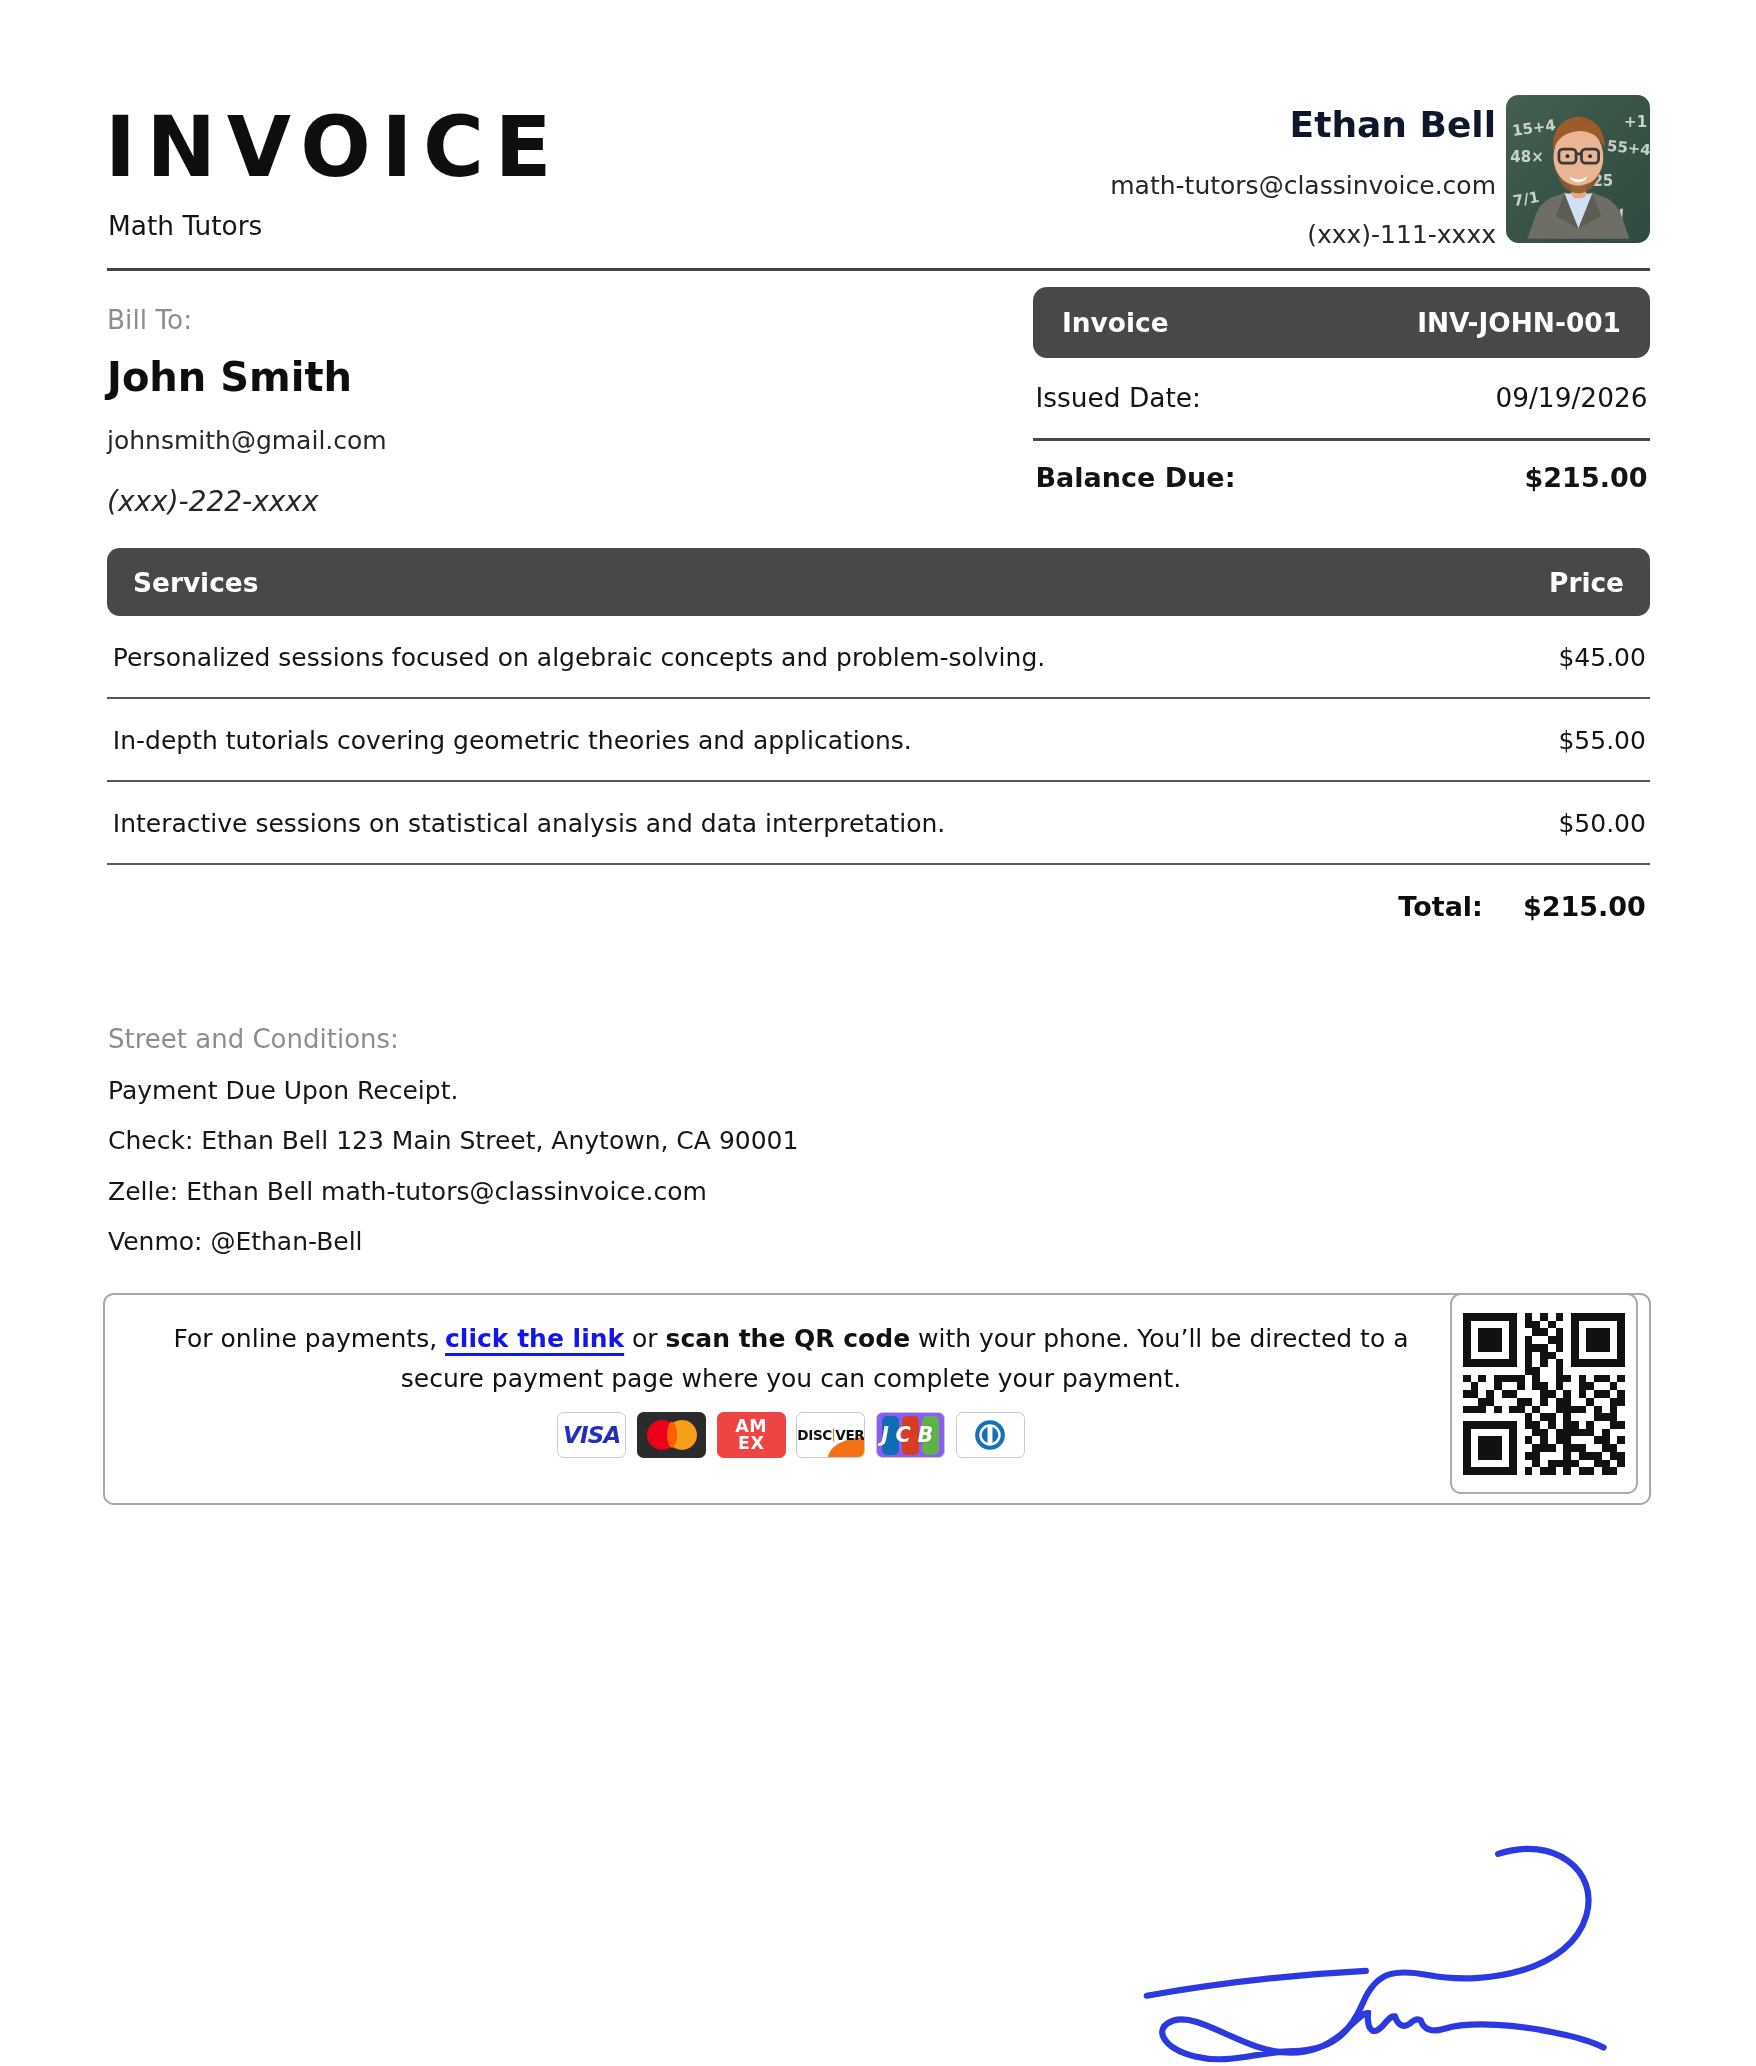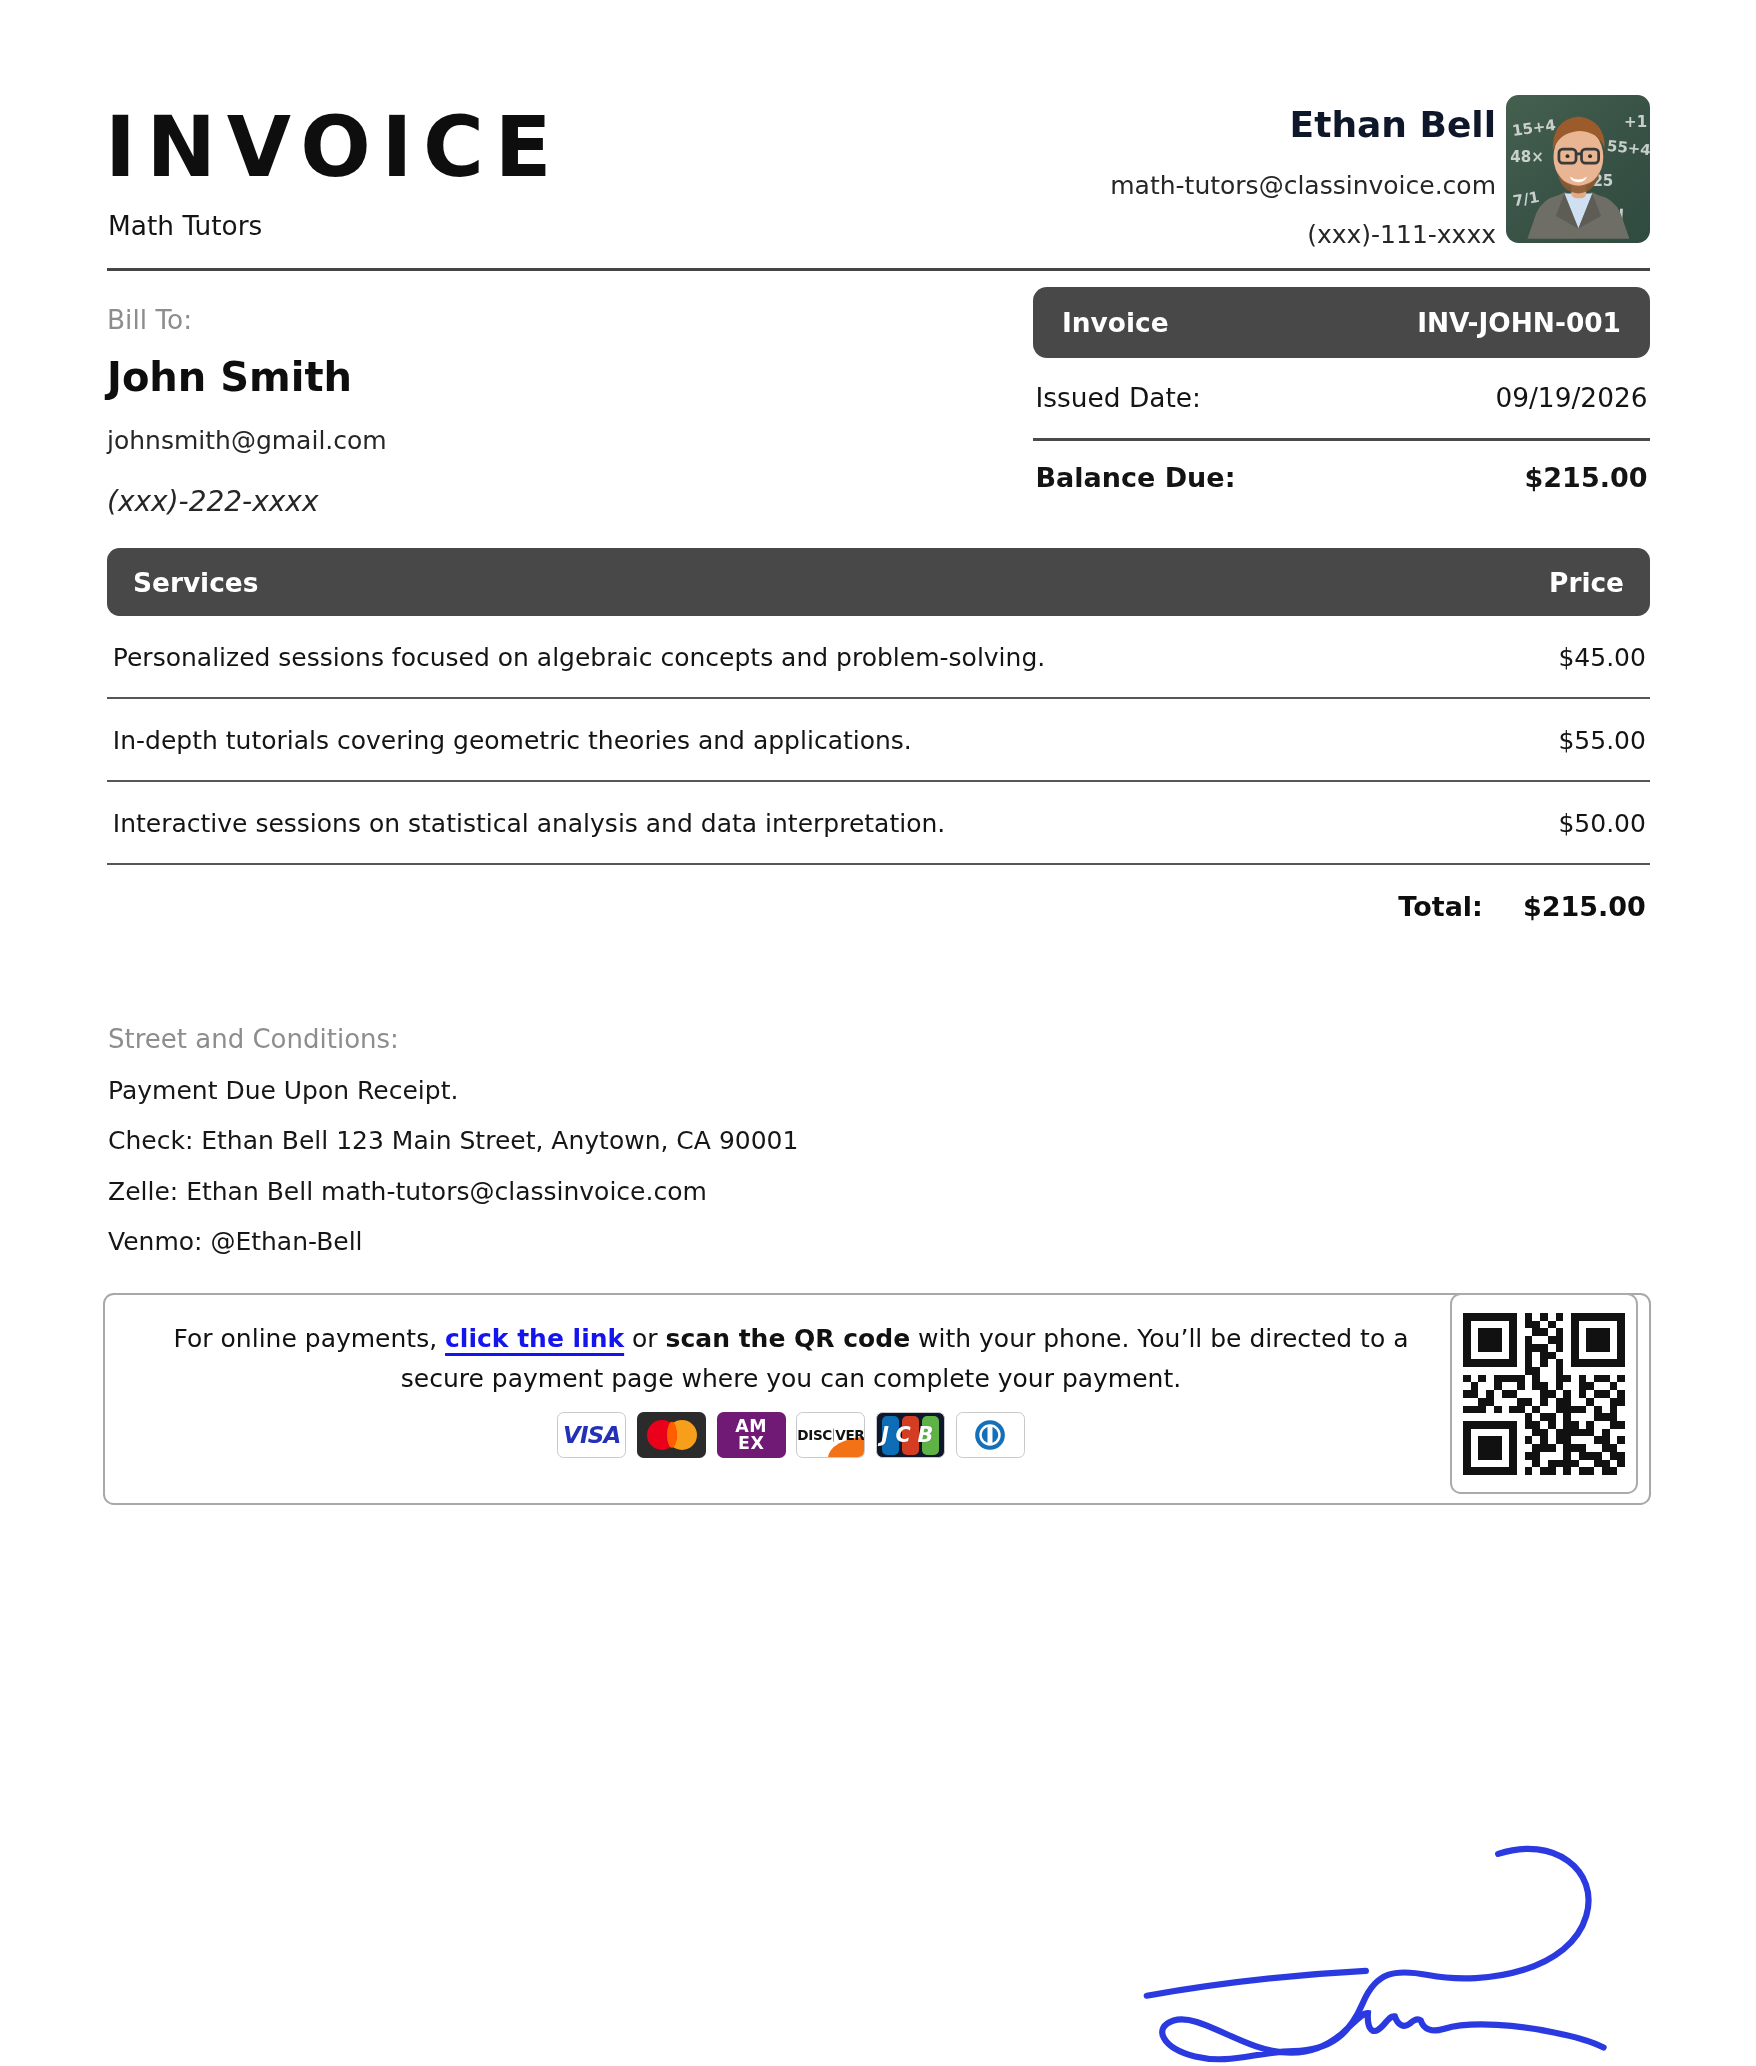--- a/index.html
+++ b/index.html
@@ -63,26 +63,26 @@
   .pay-bold{font-weight:800;}
   .cards{position:absolute;left:29px;top:117px;width:1314px;display:flex;justify-content:center;align-items:center;gap:10.7px;}
   .card{width:69px;height:46px;border-radius:6.6px;position:relative;overflow:hidden;display:flex;align-items:center;justify-content:center;box-sizing:border-box;}
   .card.white{background:#ffffff;border:1.2px solid #c9c9c9;}
   .card.visa span{font-size:23px;font-weight:800;font-style:italic;color:#2430b8;letter-spacing:-0.8px;}
   .card.mc{background:#2b2b2b;border:none;}
   .mc-red,.mc-orange,.mc-lens{position:absolute;top:50%;transform:translateY(-50%);border-radius:50%;width:30px;height:30px;}
   .mc-orange{left:30px;background:#f79e1b;}
   .mc-red{left:10px;background:#eb001b;}
   .mc-lens{left:30px;width:10px;height:26.4px;border-radius:50%;background:#ff5f00;}
-  .card.amex{background:#701a75;flex-direction:column;border:none;}
+  .card.amex{background:#ef4444;flex-direction:column;border:none;}
   .card.amex span{font-size:17.4px;font-weight:800;color:#ffffff;line-height:.95;letter-spacing:0.4px;}
   .card.discover span{font-size:13.6px;font-weight:800;color:#111;letter-spacing:-0.4px;z-index:2;}
   .disc-dot{width:14px;height:14px;border-radius:50%;background:#f47216;margin:0 0.8px;z-index:2;}
   .disc-swoosh{position:absolute;right:-1.7px;bottom:-1.7px;width:38px;height:21.5px;background:#f47216;border-top-left-radius:100% 100%;z-index:1;}
-  .card.jcb{background:#0f172a;border:1.2px solid #c9c9c9;gap:2.5px;}
+  .card.jcb{background:#8b5cf6;border:1.2px solid #c9c9c9;gap:2.5px;}
   .jcb-stripe{width:17.4px;height:39px;border-radius:5px;}
   .jcb-b{background:#0d6db7}.jcb-r{background:#d43d22}.jcb-g{background:#5fb246}
   .jcb-txt{position:absolute;font-size:20.7px;font-weight:800;font-style:italic;color:#ffffff;letter-spacing:6.6px;left:50%;top:50%;transform:translate(-50%,-50%);text-shadow:0 0 1.7px rgba(0,0,0,.15);}
   .card.diners{background:#ffffff;border:1.2px solid #c9c9c9;}
   .qr-card{position:absolute;right:11px;top:-1.7px;width:188px;height:201px;background:#ffffff;border:2.1px solid #ababab;border-radius:10.7px;box-sizing:border-box;display:flex;align-items:center;justify-content:center;}
   .qr-card svg{width:162px;height:162px;shape-rendering:crispEdges;}
 
   
   .signature{position:absolute;left:1124px;top:1831px;width:492px;height:236px;}
 </style>

